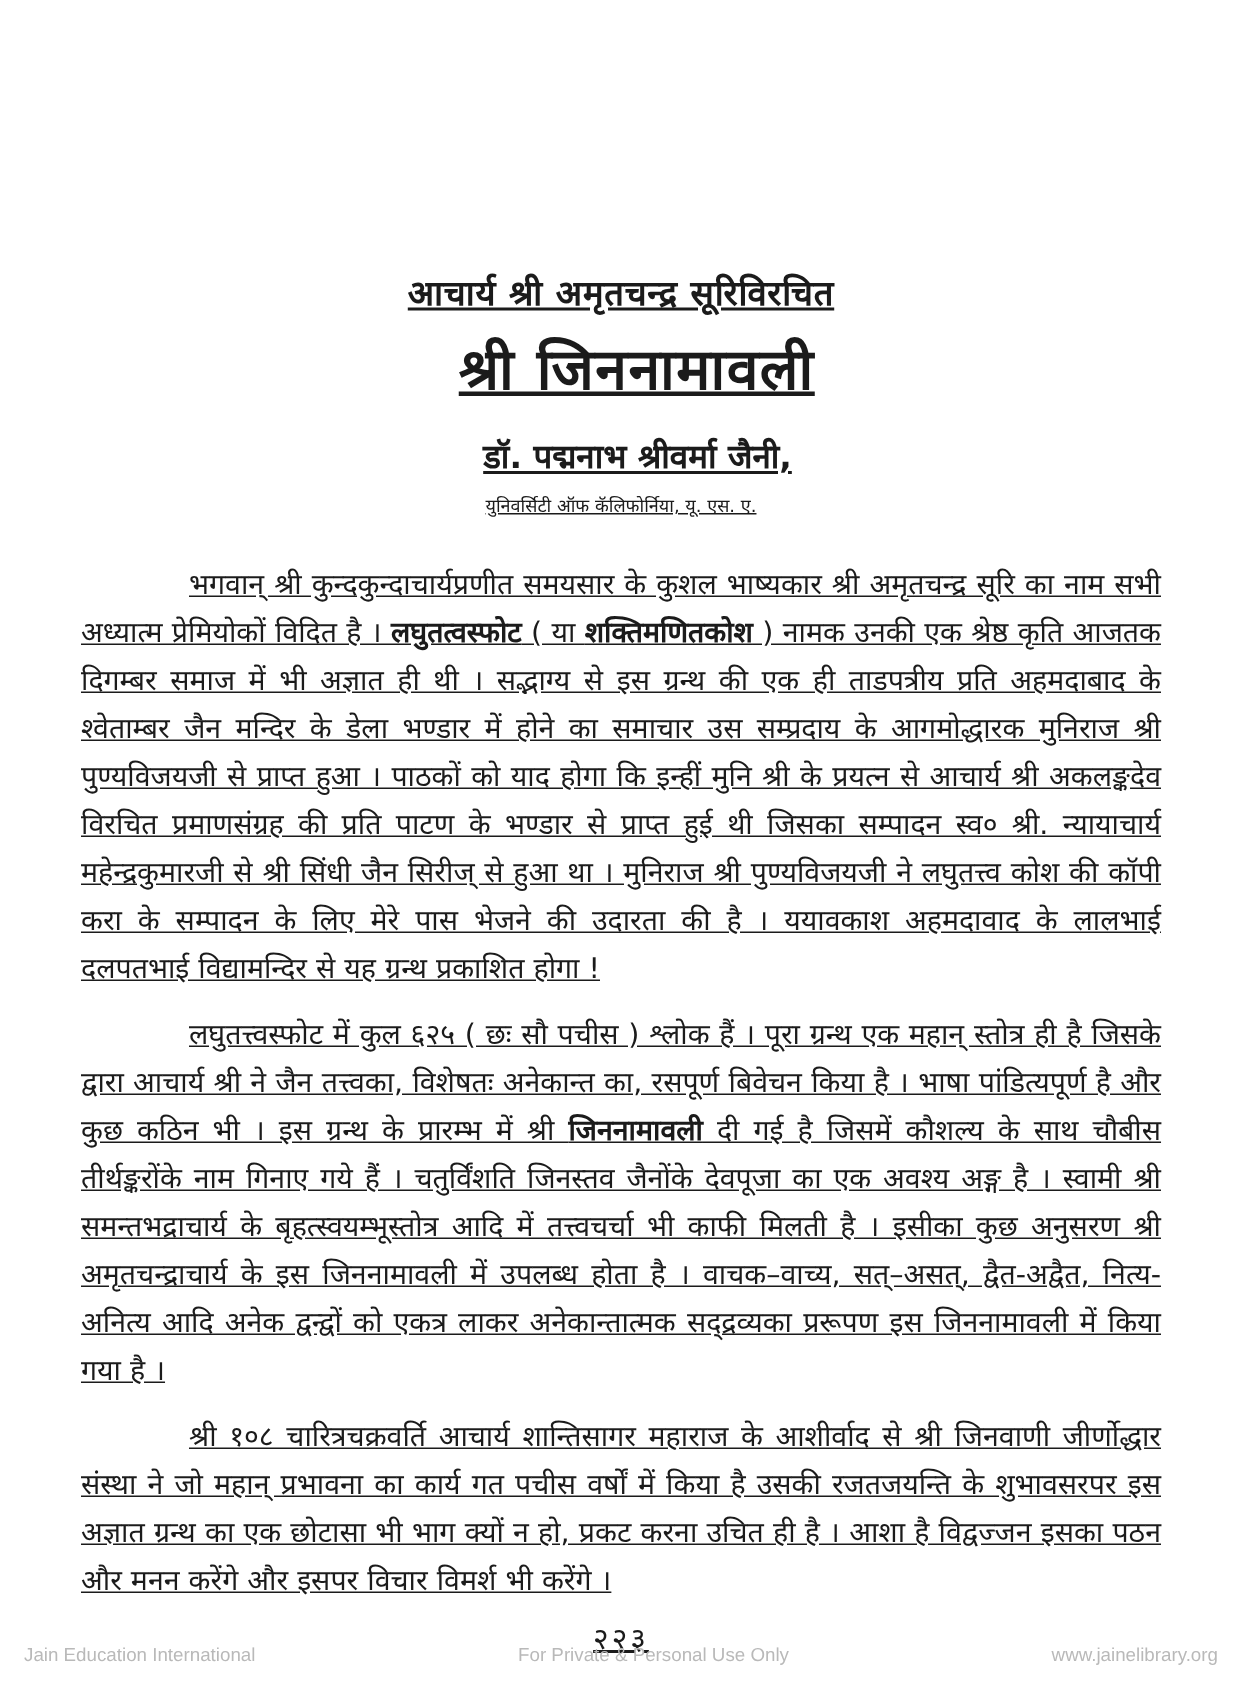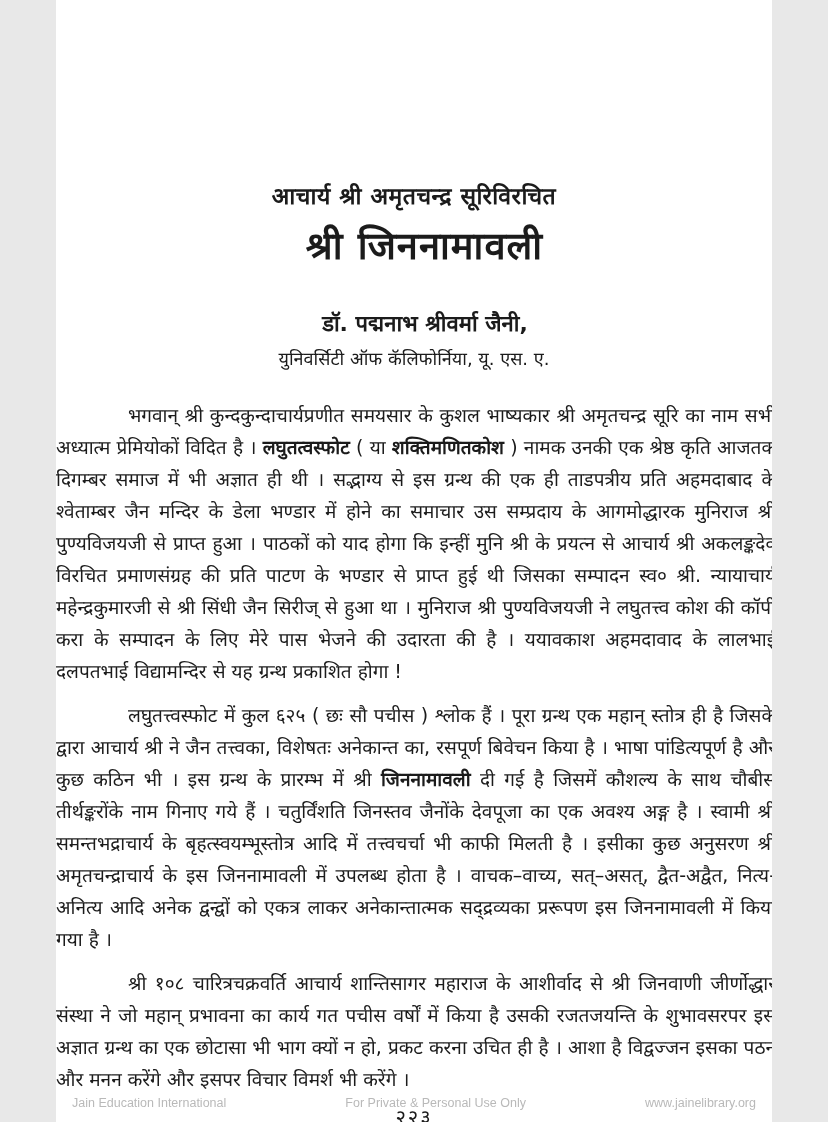--- a/index.html
+++ b/index.html
@@ -1,52 +1,53 @@
 <!DOCTYPE html>
 <html><head>
 <meta charset="utf-8">
 <style>
   html, body { margin: 0; padding: 0; background: #e8e8e8; }
   .page {
     position: relative;
-    width: 716px;
+    width: 828px;
     height: 1122px;
     margin: 0 auto;
     background: #ffffff;
     color: #1b1b1b;
     font-family: "DejaVu Sans", "Liberation Serif", sans-serif;
     overflow: hidden;
     box-sizing: border-box;
+    text-decoration: underline;
   }
   .doc-header {
     padding-top: 182px;
     text-align: center;
     line-height: 1.25;
   }
   .byline {
     font-size: 23px;
     font-weight: 700;
     letter-spacing: 0.5px;
   }
   .main-title {
     margin: 12px 0 0 0;
     font-size: 38px;
     font-weight: 700;
     letter-spacing: 1px;
     padding-left: 21px;
   }
   .author {
-    margin-top: 40px;
+    margin-top: 22px;
     font-size: 22px;
     font-weight: 700;
     padding-left: 22px;
   }
   .affiliation {
     margin-top: 10px;
-    font-size: 18px;
+    font-size: 12px;
     font-weight: 400;
   }
   .content {
     width: 720px;
     margin: 29px auto 0 auto;
     font-size: 19px;
     line-height: 32px;
     text-align: justify;
   }
   .content p {

